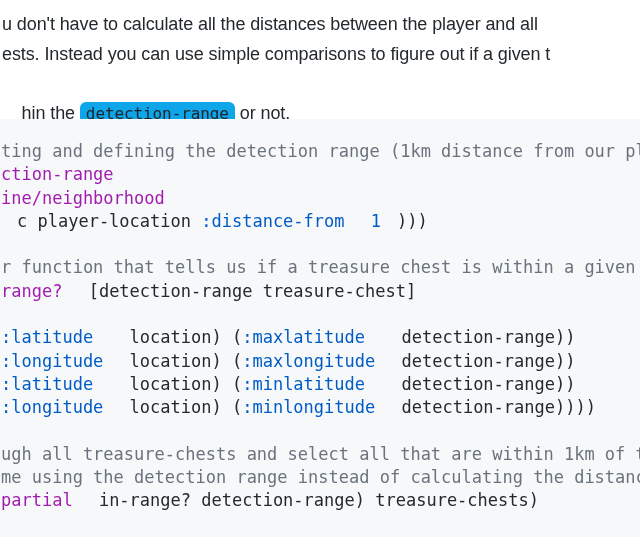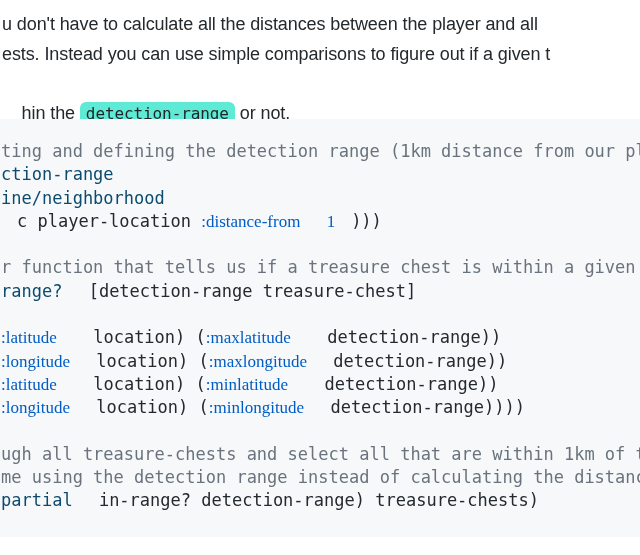--- a/index.html
+++ b/index.html
@@ -24,21 +24,21 @@
     font-size: 18px;
     line-height: 29.5px;
     letter-spacing: -0.1px;
   }
   .prose-line {
     white-space: pre;
   }
   .inline-code {
     font-family: "DejaVu Sans Mono", monospace;
     font-size: 16px;
-    background: #5eead4;
+    background: #0ea5e9;
     border-radius: 6px;
     padding: 2px 6px;
     color: #1f2328;
     white-space: pre;
   }
   
   .code-block {
     position: absolute;
     top: 119px;
     left: 0;
@@ -55,22 +55,22 @@
     font-size: 17px;
     line-height: 23.3px;
     color: #24292e;
   }
   .code-line {
     white-space: pre;
     min-height: 23.3px;
   }
   .tok-plain   { color: #24292e; margin-left: 16px; }
   .tok-comment { color: #6a737d; }
-  .tok-purple  { color: #0c4a6e; margin-top: 26px; }
-  .tok-blue    { color: #005cc5; font-family: Liberation Serif, serif; }
+  .tok-purple  { color: #a21caf; margin-top: 26px; }
+  .tok-blue    { color: #005cc5; }
 </style>
 </head>
 <body>
 
 <div class="prose">
   <div class="prose-line">u don't have to calculate all the distances between the player and all</div>
   <div class="prose-line">ests. Instead you can use simple comparisons to figure out if a given t</div>
   <div class="prose-line">
     <span>hin the </span><span class="inline-code">detection-range</span><span> or not.</span>
   </div>

